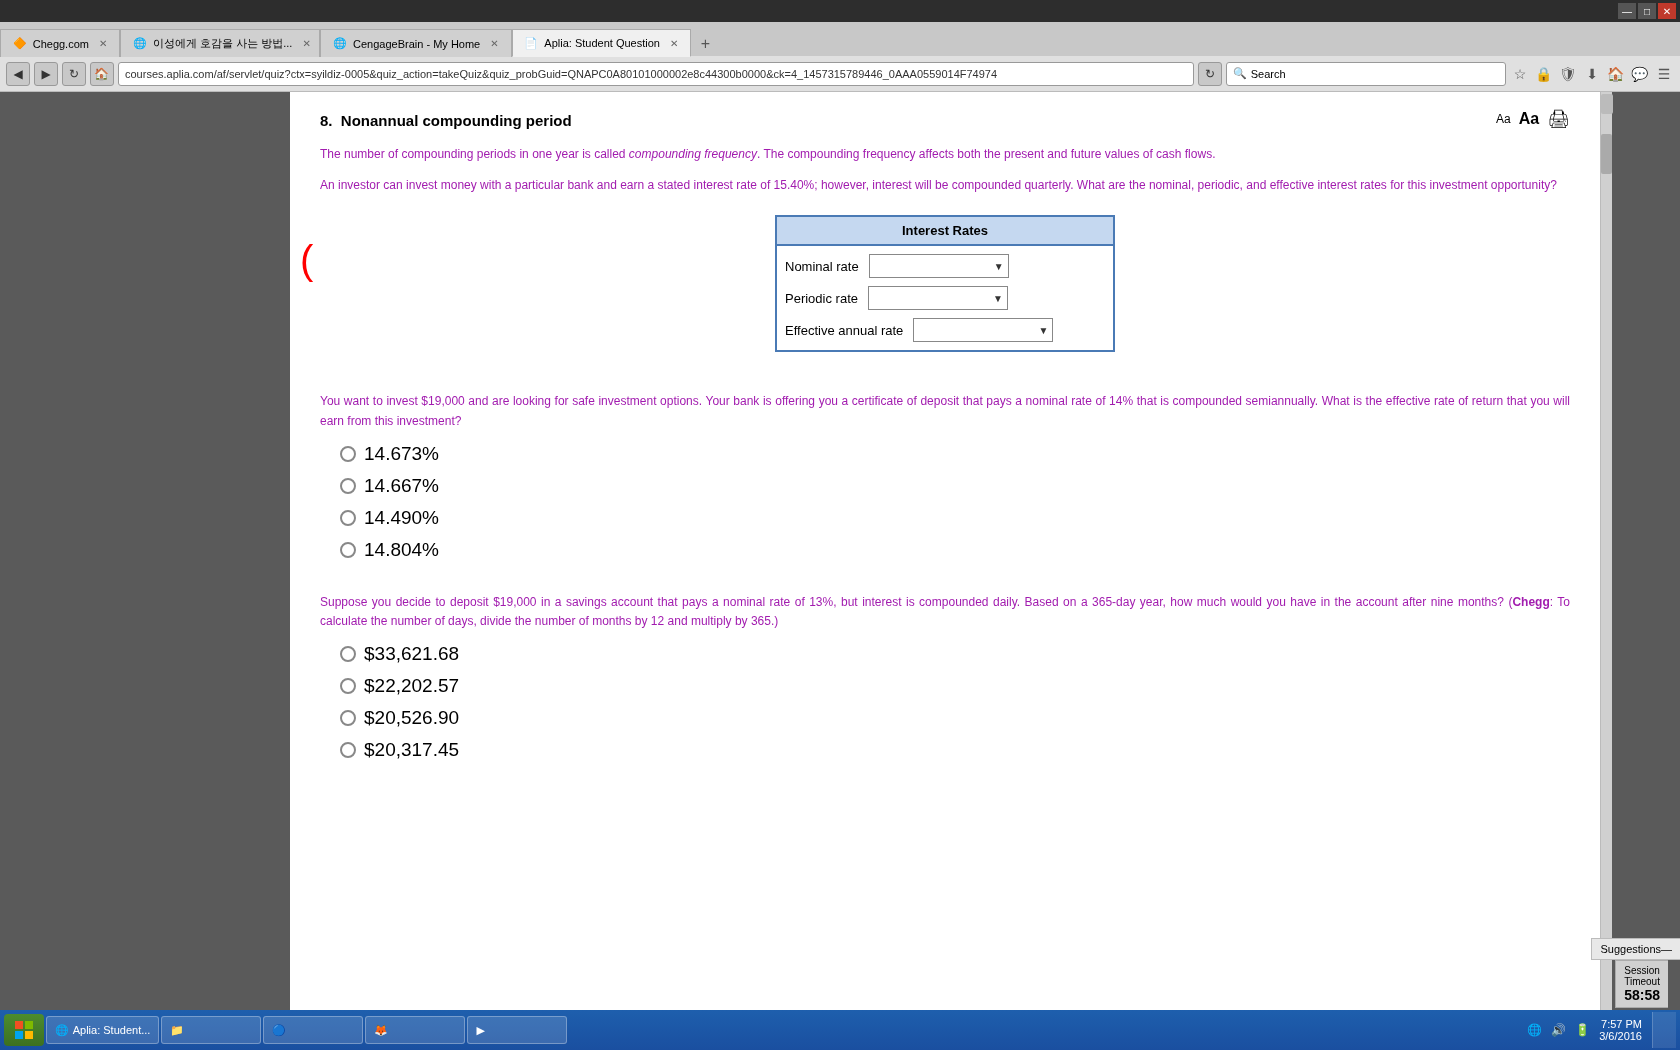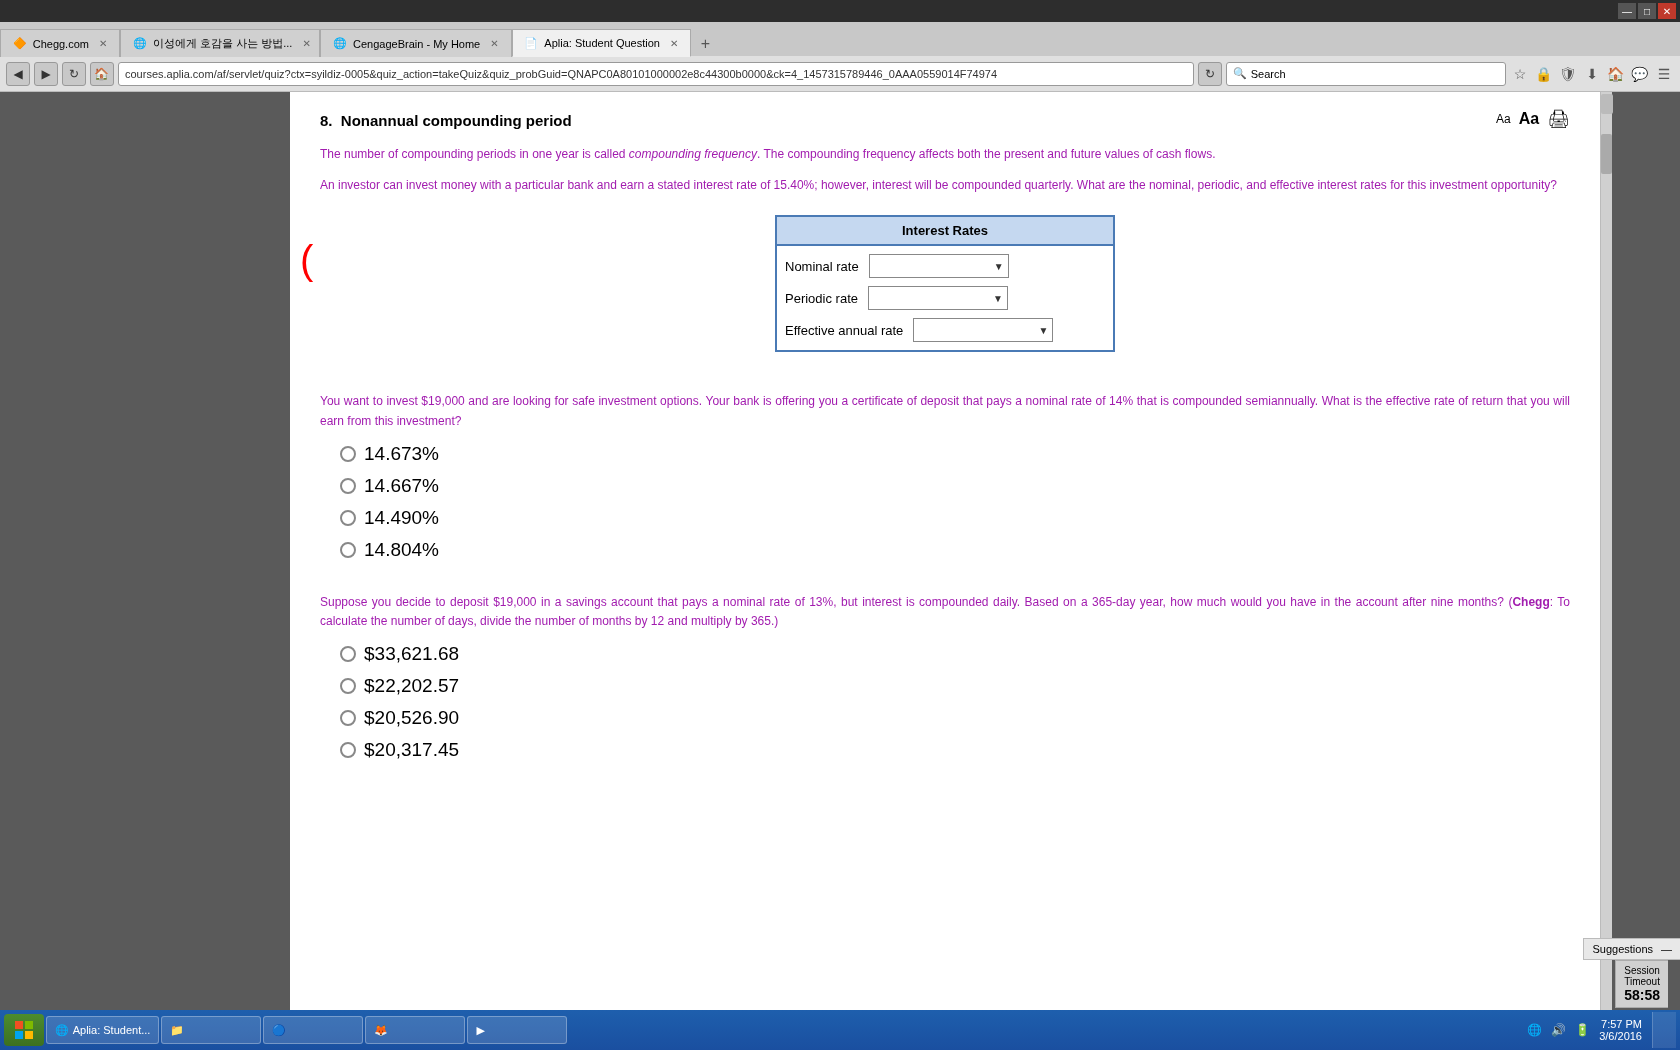--- a/index.html
+++ b/index.html
@@ -237,21 +237,21 @@
       right: 0;
       bottom: 90px;
       background: #e8e8e8;
       border: 1px solid #bbb;
       border-right: none;
       padding: 4px 8px;
       font-size: 11px;
       cursor: pointer;
       display: flex;
       align-items: center;
-      gap: 8px;
+      gap: 0;
     }
 
     
     .session-panel {
       position: fixed;
       right: 12px;
       bottom: 42px;
       background: #d0d0d0;
       border: 1px solid #aaa;
       border-right: none;

